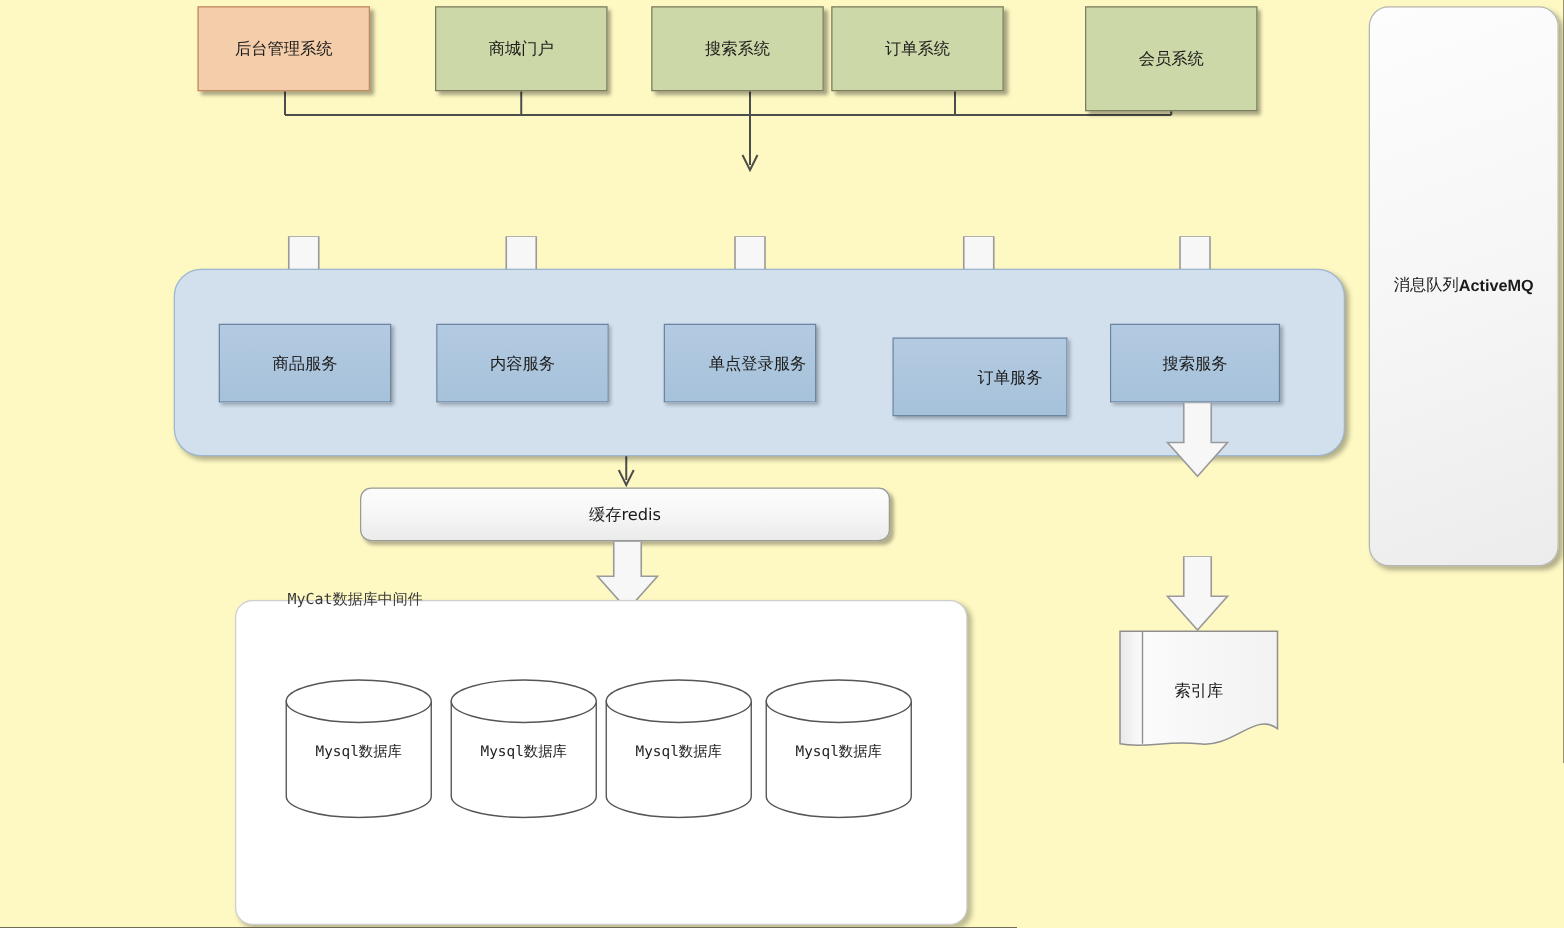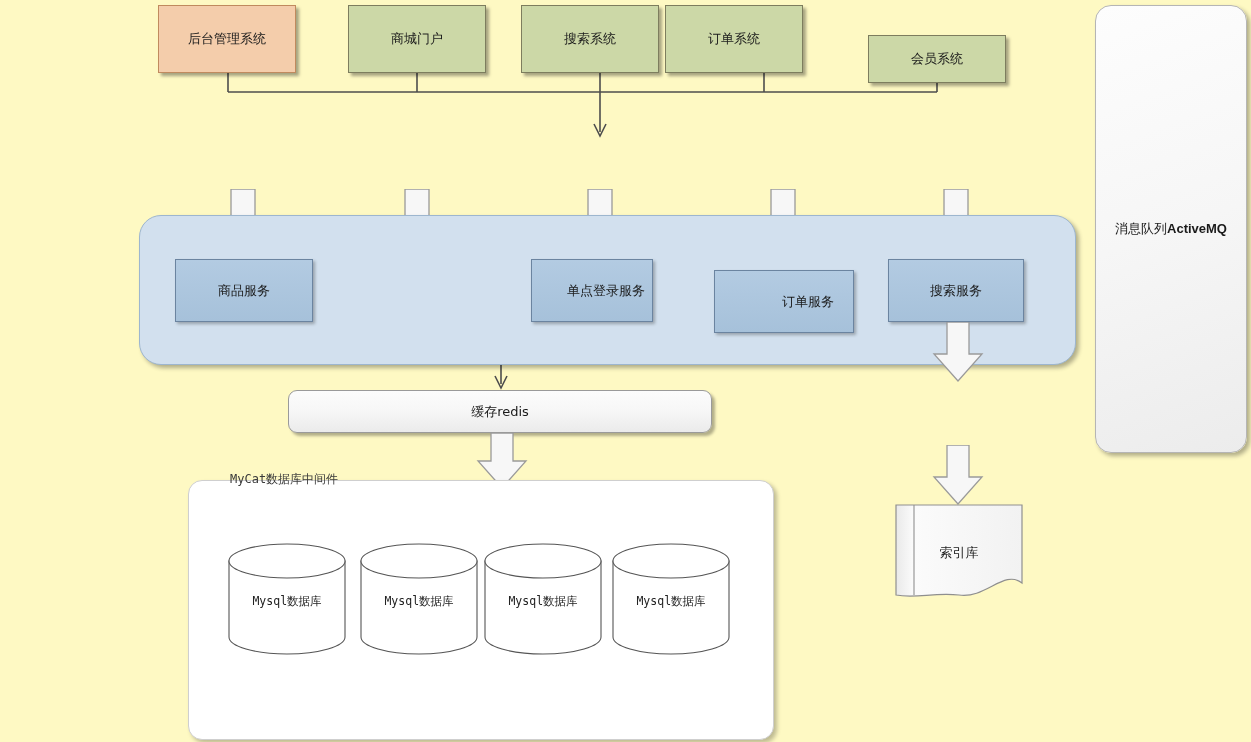--- a/index.html
+++ b/index.html
@@ -129,21 +129,21 @@
   </div>
   <div class="node client green" style="left:348px;top:5px;width:138px;height:68px;">
     <span>商城门户</span>
   </div>
   <div class="node client green" style="left:521px;top:5px;width:138px;height:68px;">
     <span>搜索系统</span>
   </div>
   <div class="node client green" style="left:665px;top:5px;width:138px;height:68px;">
     <span>订单系统</span>
   </div>
-  <div class="node client green" style="left:868px;top:5px;width:138px;height:48px;margin-top:30px;">
+  <div class="node client green" style="left:868px;top:5px;width:138px;height:84px;">
     <span>会员系统</span>
   </div>
 
 
   <svg class="block-arrow" style="left:207px;top:189px;" width="72" height="72" viewBox="0 0 72 72">
     <path d="M24,0 L48,0 L48,38 L64,38 L36,68 L8,38 L24,38 Z" fill="#f7f7f7" stroke="#9a9a9a" stroke-width="1.3"></path>
   </svg>
   <svg class="block-arrow" style="left:381px;top:189px;" width="72" height="72" viewBox="0 0 72 72">
     <path d="M24,0 L48,0 L48,38 L64,38 L36,68 L8,38 L24,38 Z" fill="#f7f7f7" stroke="#9a9a9a" stroke-width="1.3"></path>
   </svg>
@@ -154,20 +154,23 @@
     <path d="M24,0 L48,0 L48,38 L64,38 L36,68 L8,38 L24,38 Z" fill="#f7f7f7" stroke="#9a9a9a" stroke-width="1.3"></path>
   </svg>
   <svg class="block-arrow" style="left:920px;top:189px;" width="72" height="72" viewBox="0 0 72 72">
     <path d="M24,0 L48,0 L48,38 L64,38 L36,68 L8,38 L24,38 Z" fill="#f7f7f7" stroke="#9a9a9a" stroke-width="1.3"></path>
   </svg>
 
   <div class="panel-services" style="position:absolute;left:139px;top:215px;width:935px;height:148px;"></div>
 
   <div class="node svc" style="left:175px;top:259px;width:138px;height:63px;">
     <span>商品服务</span>
+  </div>
+  <div class="node svc" style="left:349px;top:259px;width:138px;height:63px;">
+    <span>内容服务</span>
   </div>
   <div class="node svc" style="left:531px;top:259px;width:122px;height:63px;padding-left:28px;">
     <span>单点登录服务</span>
   </div>
   <div class="node svc" style="left:714px;top:270px;width:140px;height:63px;padding-left:48px;">
     <span>订单服务</span>
   </div>
   <div class="node svc" style="left:888px;top:259px;width:136px;height:63px;">
     <span>搜索服务</span>
   </div>

